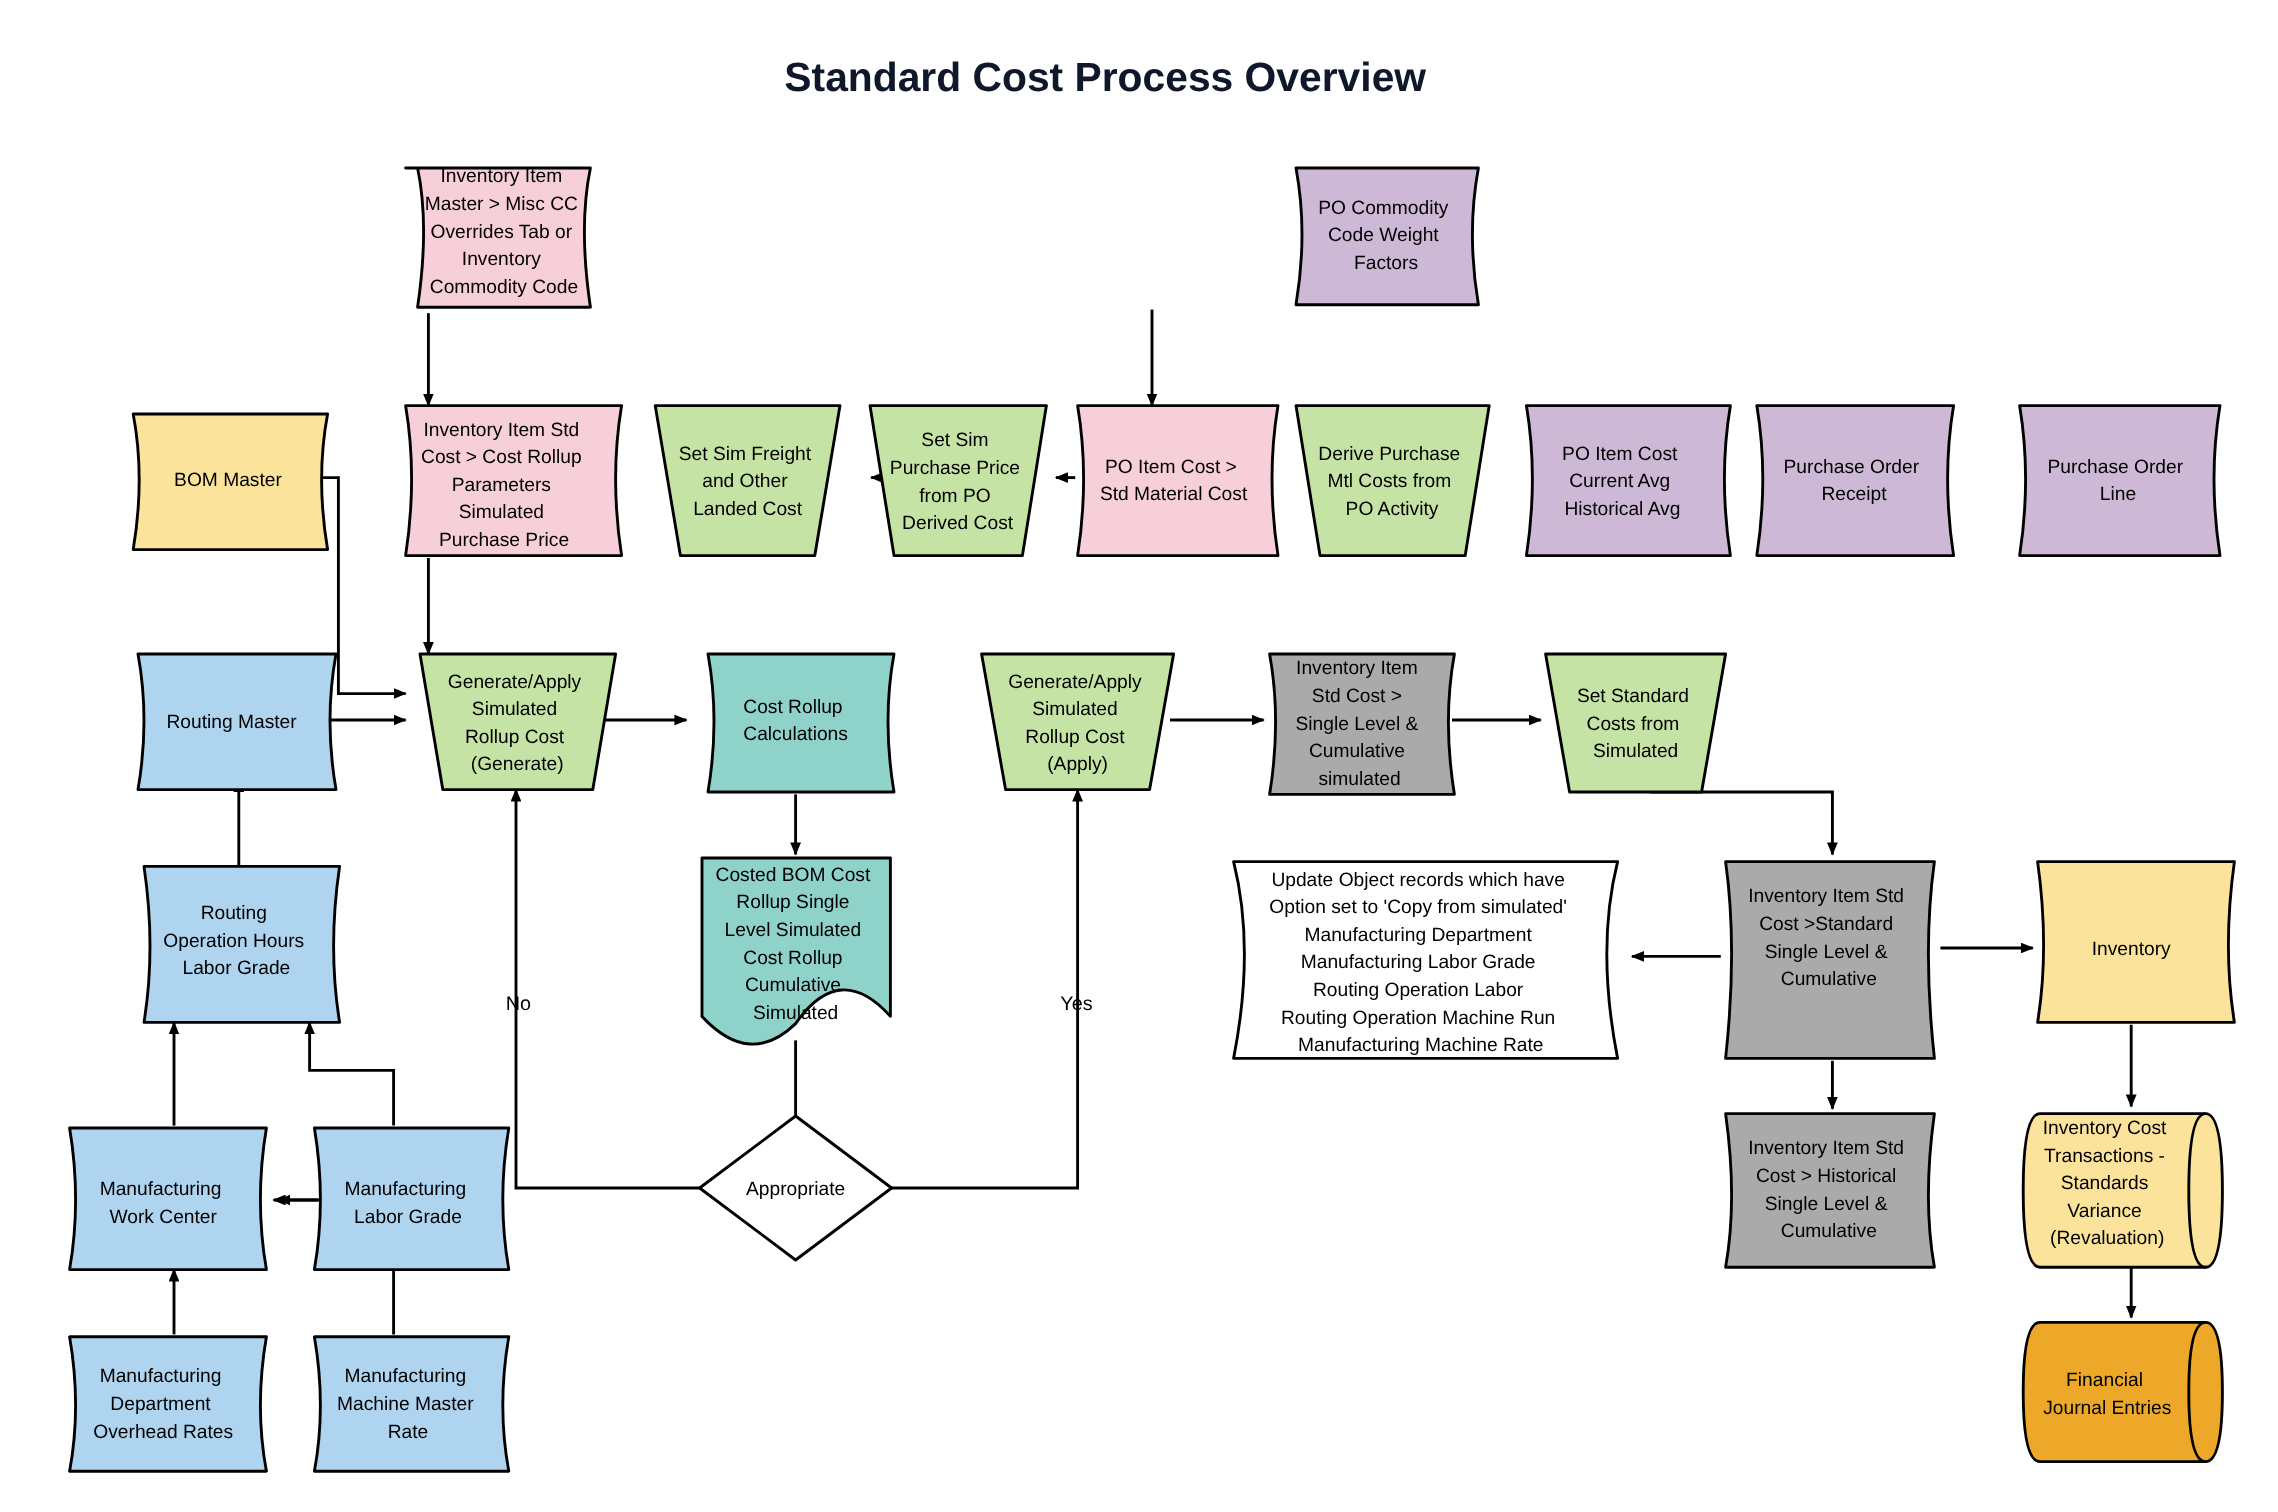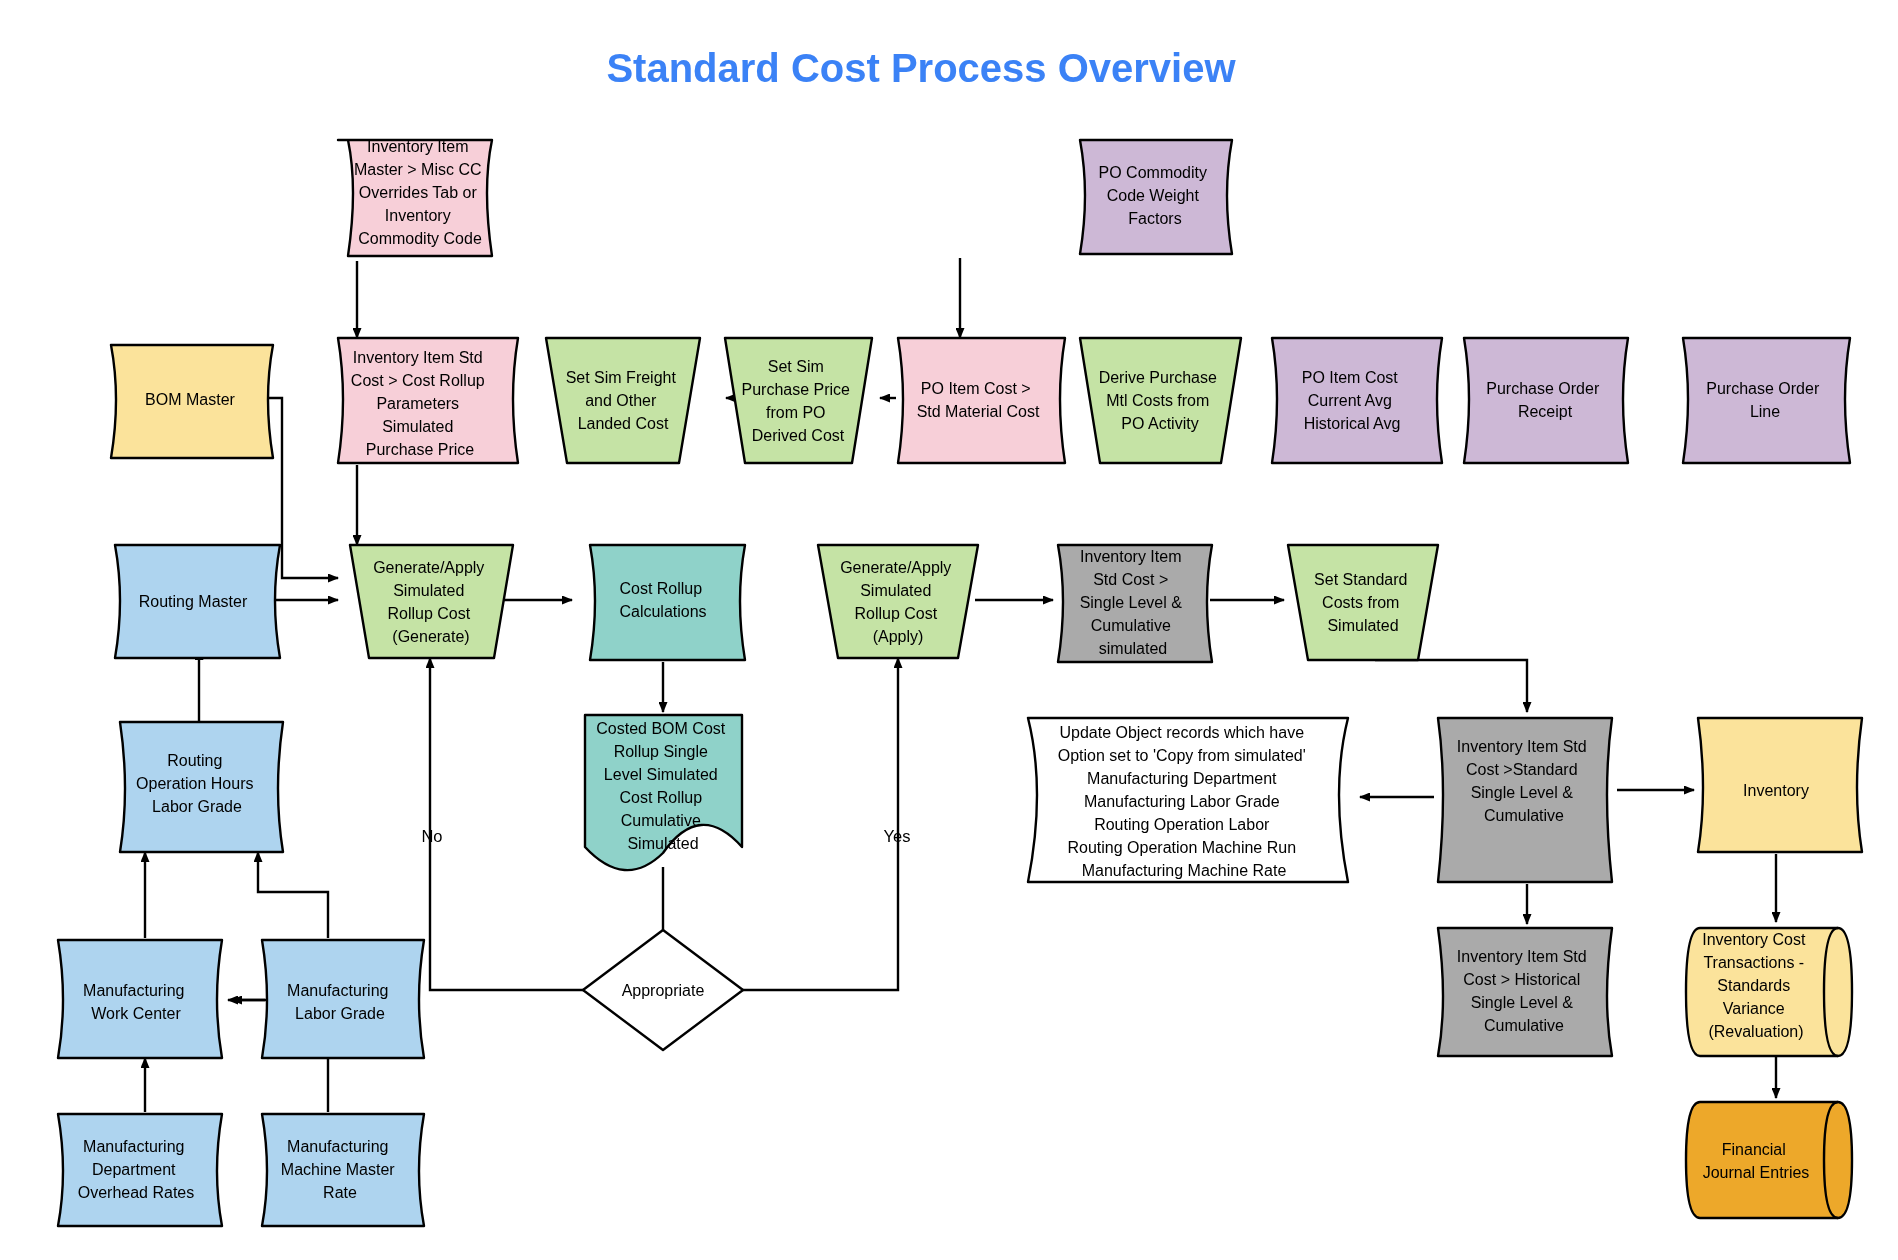--- a/index.html
+++ b/index.html
@@ -18,23 +18,23 @@
     width: 1898px;
     height: 1260px;
     background: #ffffff;
   }
   #title {
     position: absolute;
     top: 46px;
     left: 0;
     width: 1842px;
     text-align: center;
-    font-size: 40px;
+    font-size: 34px;
     font-weight: bold;
-    color: #3b82f6;
+    color: #0f172a;
     letter-spacing: 0px;
   }
   svg#flow {
     position: absolute;
     top: 0;
     left: 0;
   }
   .shp {
     stroke: #000000;
     stroke-width: 2.4;

